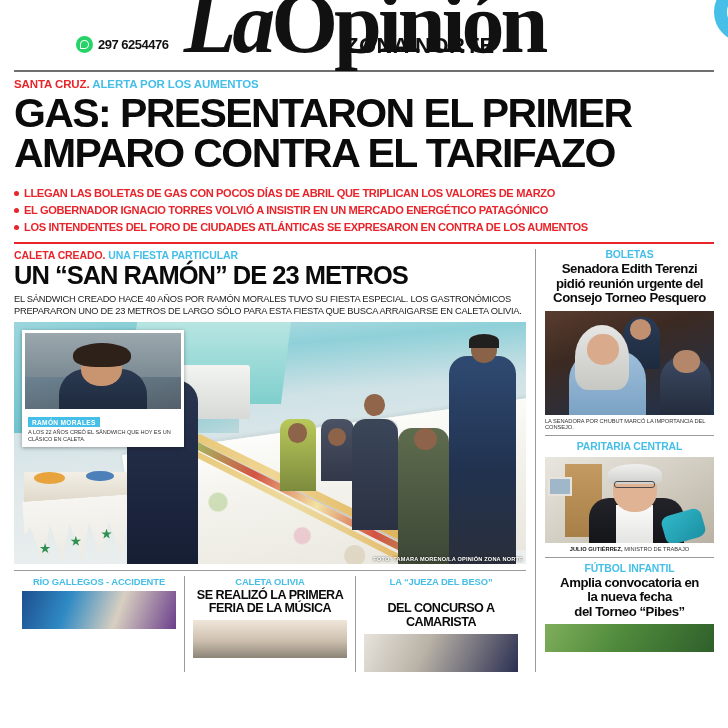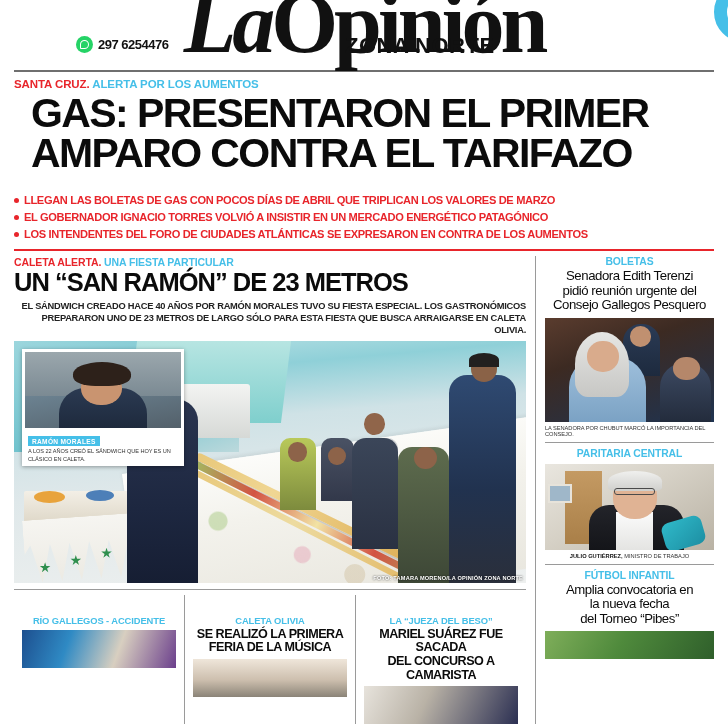--- a/index.html
+++ b/index.html
@@ -59,27 +59,27 @@
   }
   .rule-top { height:2px; background:#6f6f6f; margin:2px 14px 0 14px; }
 
   
   .lead { padding:6px 14px 0 14px; }
   .kicker { font-size:11.5px; font-weight:bold; letter-spacing:-0.1px; }
   .kicker .k-red { color:#e8252b; }
   .kicker .k-blue { color:#45bfe8; }
   .lead h1 {
     font-size:41px; font-weight:bold; line-height:0.97;
-    letter-spacing:-1.6px; margin:4px 0 0 17px; color:#0b0b0b;
+    letter-spacing:-1.6px; margin:4px 0 0 0; color:#0b0b0b;
   }
   .lead-sub {
     font-size:11.2px; line-height:1.32; font-weight:bold;
     margin-top:8px; color:#222; letter-spacing:-0.15px;
   }
-  .bullets { margin-top:18px; }
+  .bullets { margin-top:11px; }
   .bullet {
     display:flex; align-items:flex-start; gap:5px;
     color:#e8252b; font-weight:bold; font-size:11.1px;
     letter-spacing:-0.35px; line-height:1.55;
   }
   .bullet .dot {
     width:5px; height:5px; border-radius:50%;
     background:#e8252b; flex:none; margin-top:6px;
   }
   .rule-red { height:2px; background:#e8252b; margin:6px 14px 0 14px; }
@@ -91,22 +91,22 @@
   .col-side { flex:1; }
 
   .sec-kicker { font-size:10.5px; font-weight:bold; letter-spacing:-0.1px; }
   .sec-kicker .k-red { color:#e8252b; }
   .sec-kicker .k-blue { color:#45bfe8; }
   .h2-main {
     font-size:25.5px; font-weight:bold; line-height:1;
     letter-spacing:-1px; margin-top:2px; color:#0b0b0b;
   }
   .h2-sub {
-    font-size:9.3px; font-weight:bold; line-height:1.3;
-    margin-top:4px; color:#222; letter-spacing:-0.25px;text-align:right;
+    font-size:9.3px; font-weight:normal; line-height:1.3;
+    margin-top:4px; color:#222; letter-spacing:-0.25px;
   }
 
   
   .photo-main {
     position:relative; margin-top:5px;
     height:242px; width:100%; overflow:hidden;
     background:linear-gradient(175deg,#bfe3e6 0%,#8fd0d8 16%,#cfe2e6 34%,#dfe8ea 56%,#eef0ef 100%);
   }
   .hall-left {
     position:absolute; left:0; top:0; width:44%; height:46%;
@@ -252,35 +252,35 @@
     position:absolute; right:3px; bottom:2px;
     font-size:5.6px; font-weight:bold; color:#fff; letter-spacing:0.2px;
     text-shadow:0 0 2px rgba(0,0,0,0.85);
   }
 
   
   .rule-thin { height:1px; background:#9a9a9a; margin-top:6px; }
   .teasers { display:flex; gap:0; margin-top:5px; }
   .teaser { flex:1; padding:0 8px; text-align:center; }
   .teaser + .teaser { border-left:1px solid #9a9a9a; }
-  .t-kicker { font-size:9.4px; font-weight:bold; color:#45bfe8; letter-spacing:-0.1px;margin-top:20px; }
+  .t-kicker { font-size:9.4px; font-weight:bold; color:#45bfe8; letter-spacing:-0.1px; }
   .t-title {
     font-size:12.6px; font-weight:bold; line-height:1.08;
     margin-top:2px; color:#0b0b0b; letter-spacing:-0.5px;
   }
   .t-photo { margin-top:4px; height:38px; width:100%; }
   .tp1 { background:linear-gradient(110deg,#1d4f8f,#2f8ac4 30%,#d8cfc0 62%,#6b3f8c 100%); }
   .tp2 { background:linear-gradient(180deg,#efe6da,#cdbfae 55%,#8b8478 100%); }
   .tp3 { background:linear-gradient(115deg,#e7e3dc,#b9b2a6 40%,#2b2f52 100%); }
 
   
   .side-block { text-align:center; }
   .s-kicker { font-size:10.4px; font-weight:bold; color:#45bfe8; letter-spacing:-0.1px; }
   .s-title {
-    font-size:13.2px; font-weight:normal; line-height:1.1;
+    font-size:13.2px; font-weight:bold; line-height:1.1;
     margin-top:2px; color:#0b0b0b; letter-spacing:-0.45px;
   }
   .s-photo { margin-top:5px; width:100%; position:relative; overflow:hidden; }
   .sp-terenzi { height:104px; background:linear-gradient(160deg,#5a3c2e 0%,#3c2a22 34%,#1f3350 100%); }
   .terenzi-body{position:absolute;left:14%;bottom:0;width:46%;height:62%;
     background:linear-gradient(180deg,#9fc0dc,#7ba2c4);border-radius:30px 30px 0 0;}
   .terenzi-hair{position:absolute;left:18%;top:14%;width:32%;height:62%;
     background:linear-gradient(180deg,#e6e6e4,#c7c7c4);border-radius:50% 50% 24% 24%;}
   .terenzi-face{position:absolute;left:25%;top:22%;width:19%;height:30%;
     background:#d9ab8c;border-radius:48%;}
@@ -369,21 +369,21 @@
   </div>
 </div>
 <div class="rule-red"></div>
 
 <div class="body-grid">
 
   <div class="col-main">
 
     <div>
       <div class="sec-kicker">
-        <span class="k-red">CALETA ALERTA.</span>
+        <span class="k-red">CALETA CREADO.</span>
         <span class="k-blue">UNA FIESTA PARTICULAR</span>
       </div>
       <div class="h2-main">UN “SAN RAMÓN” DE 23 METROS</div>
       <div class="h2-sub">EL SÁNDWICH CREADO HACE 40 AÑOS POR RAMÓN MORALES TUVO SU FIESTA ESPECIAL. LOS GASTRONÓMICOS PREPARARON UNO DE 23 METROS DE LARGO SÓLO PARA ESTA FIESTA QUE BUSCA ARRAIGARSE EN CALETA OLIVIA.</div>
 
       <div class="photo-main">
         <div class="hall-left"></div>
         <div class="hall-band"></div>
         <div class="tent"></div>
 
@@ -449,38 +449,38 @@
         <div class="t-kicker">CALETA OLIVIA</div>
         <div class="t-title">
           <span>SE REALIZÓ LA PRIMERA</span><br>
           <span>FERIA DE LA MÚSICA</span>
         </div>
         <div class="t-photo tp2"></div>
       </div>
       <div class="teaser">
         <div class="t-kicker">LA “JUEZA DEL BESO”</div>
         <div class="t-title">
-          <span>MARIEL SUÁREZ FUE SACADA</span><br>
+          <br>
           <span>DEL CONCURSO A CAMARISTA</span>
         </div>
         <div class="t-photo tp3"></div>
       </div>
     </div>
   </div>
 
   <div class="v-div"></div>
 
   <div class="col-side">
 
     <div class="side-block">
       <div class="s-kicker">BOLETAS</div>
       <div class="s-title">
         <span>Senadora Edith Terenzi</span><br>
         <span>pidió reunión urgente del</span><br>
-        <span>Consejo Gallegos Pesquero</span>
+        <span>Consejo Torneo Pesquero</span>
       </div>
       <div class="s-photo sp-terenzi">
         <div class="t-back"></div>
         <div class="t-back-head"></div>
         <div class="t-man"></div>
         <div class="t-man-head"></div>
         <div class="terenzi-body"></div>
         <div class="terenzi-hair"></div>
         <div class="terenzi-face"></div>
       </div>

